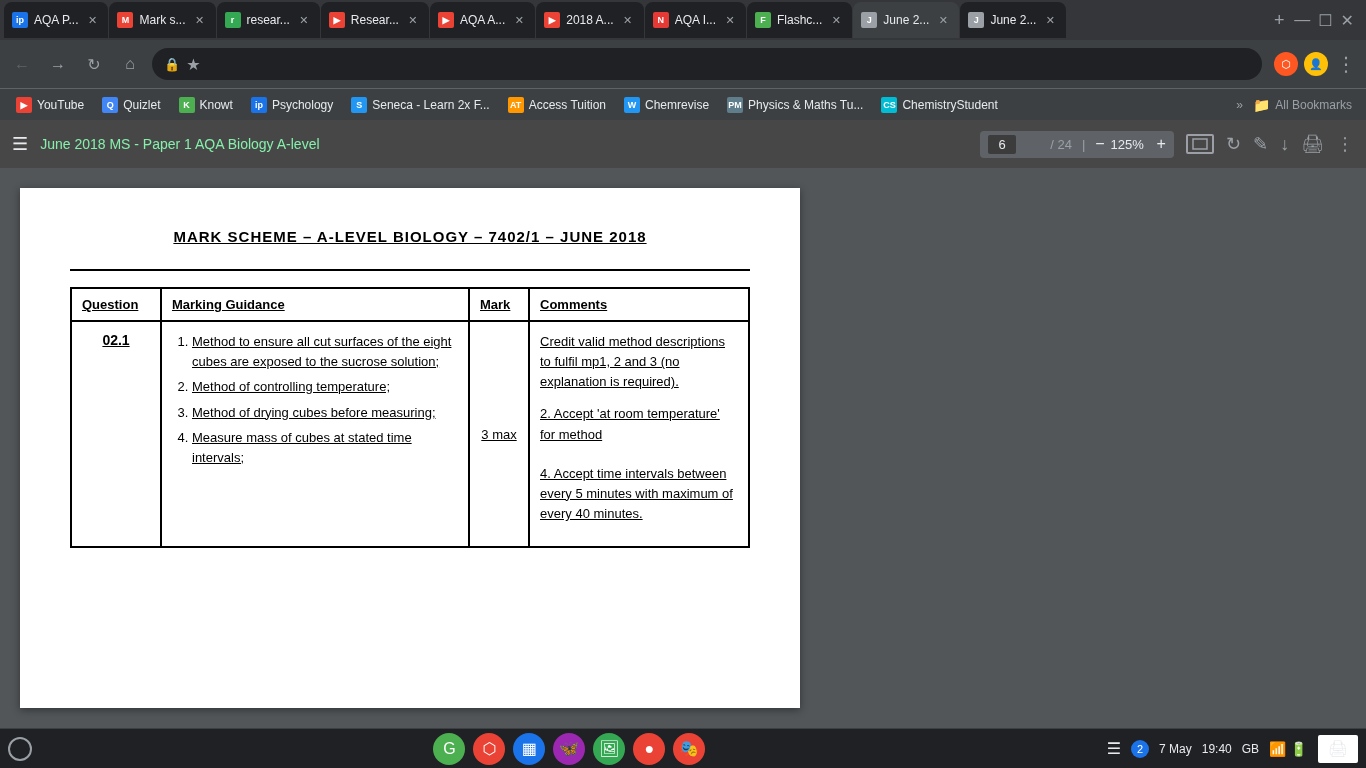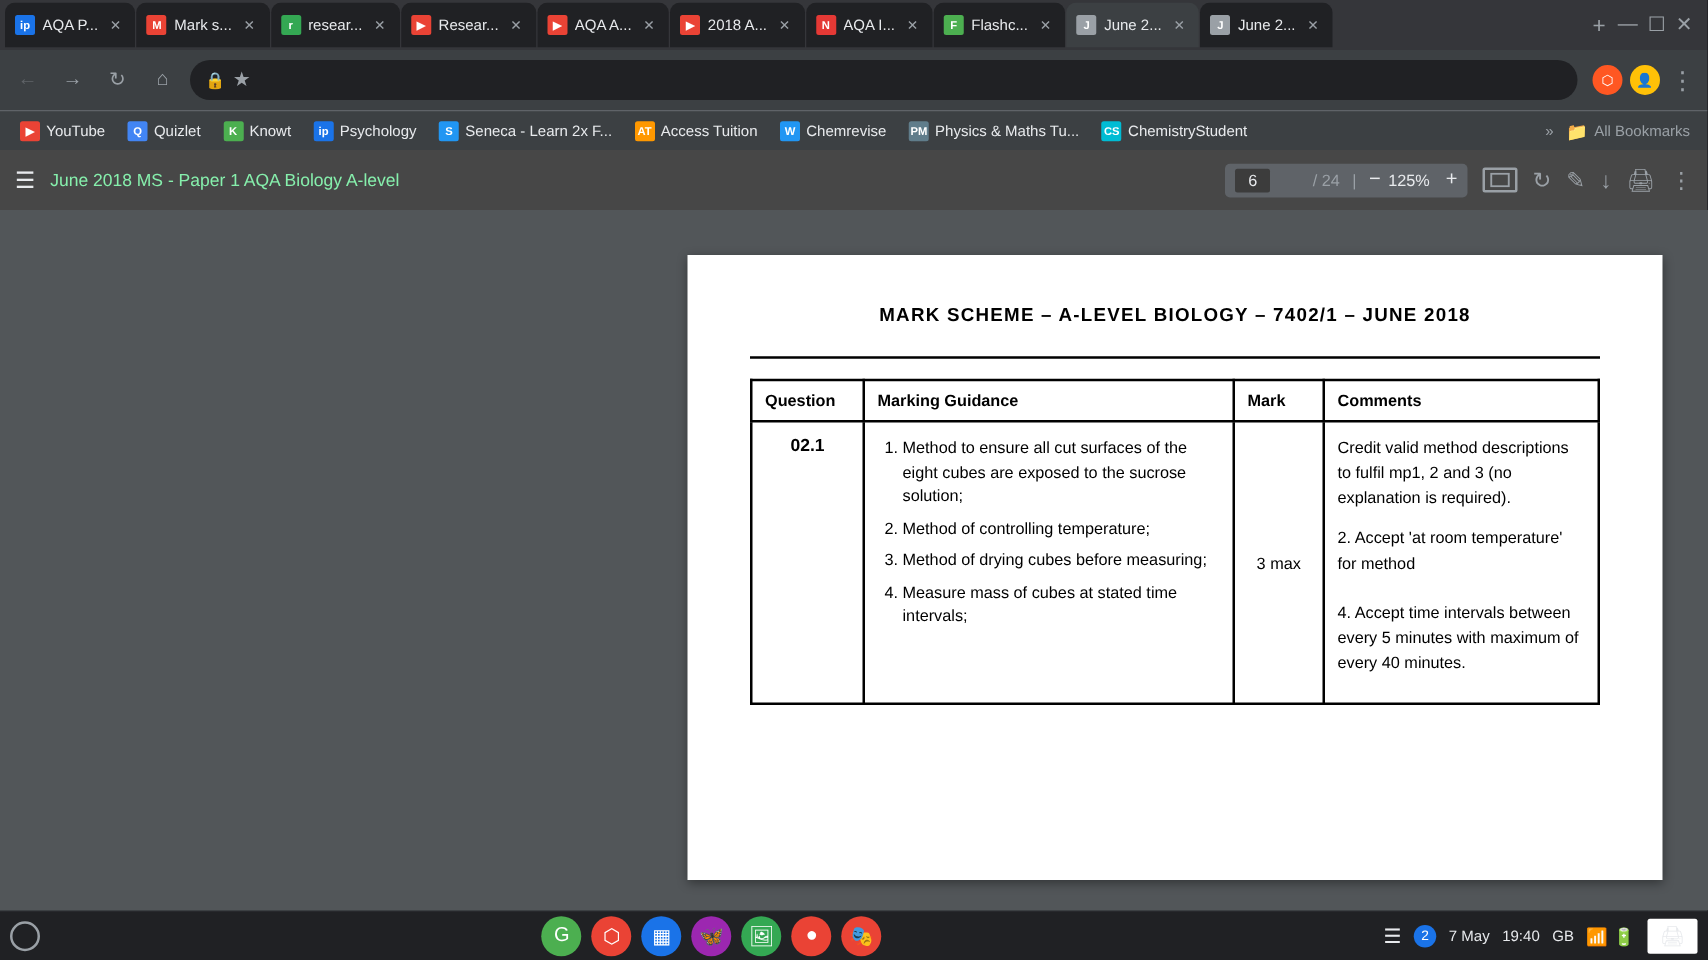--- a/index.html
+++ b/index.html
@@ -243,24 +243,25 @@
       border-radius: 2px;
       display: flex; align-items: center; justify-content: center;
       cursor: pointer;
     }
 
     
     .pdf-content {
       background: #525659;
       flex: 1;
       display: flex;
-      justify-content: flex-end;
-      padding: 36px;
+      justify-content: flex-start;
+      padding: 20px;
       overflow: auto;
       height: calc(768px - 40px - 48px - 32px - 48px - 40px);
+      text-decoration: underline;
     }
     .pdf-page {
       background: white;
       width: 780px;
       min-height: 500px;
       padding: 40px 50px;
       box-shadow: 0 2px 8px rgba(0,0,0,0.4);
     }
     .pdf-header {
       text-align: center;
@@ -288,21 +289,21 @@
       background: white;
     }
     .mark-table td {
       border: 2px solid #000;
       padding: 10px;
       vertical-align: top;
       background: white;
     }
     .col-question { width: 90px; }
     .col-guidance { width: auto; }
-    .col-mark { width: 72px; margin-left: 13px; }
+    .col-mark { width: 60px; margin-left: 13px; }
     .col-comments { width: 220px; }
     .q-num {
       font-weight: bold;
       font-size: 14px;
       padding-top: 160px;
       text-align: center;
     }
     .guidance-list {
       list-style: decimal;
       padding-left: 20px;

